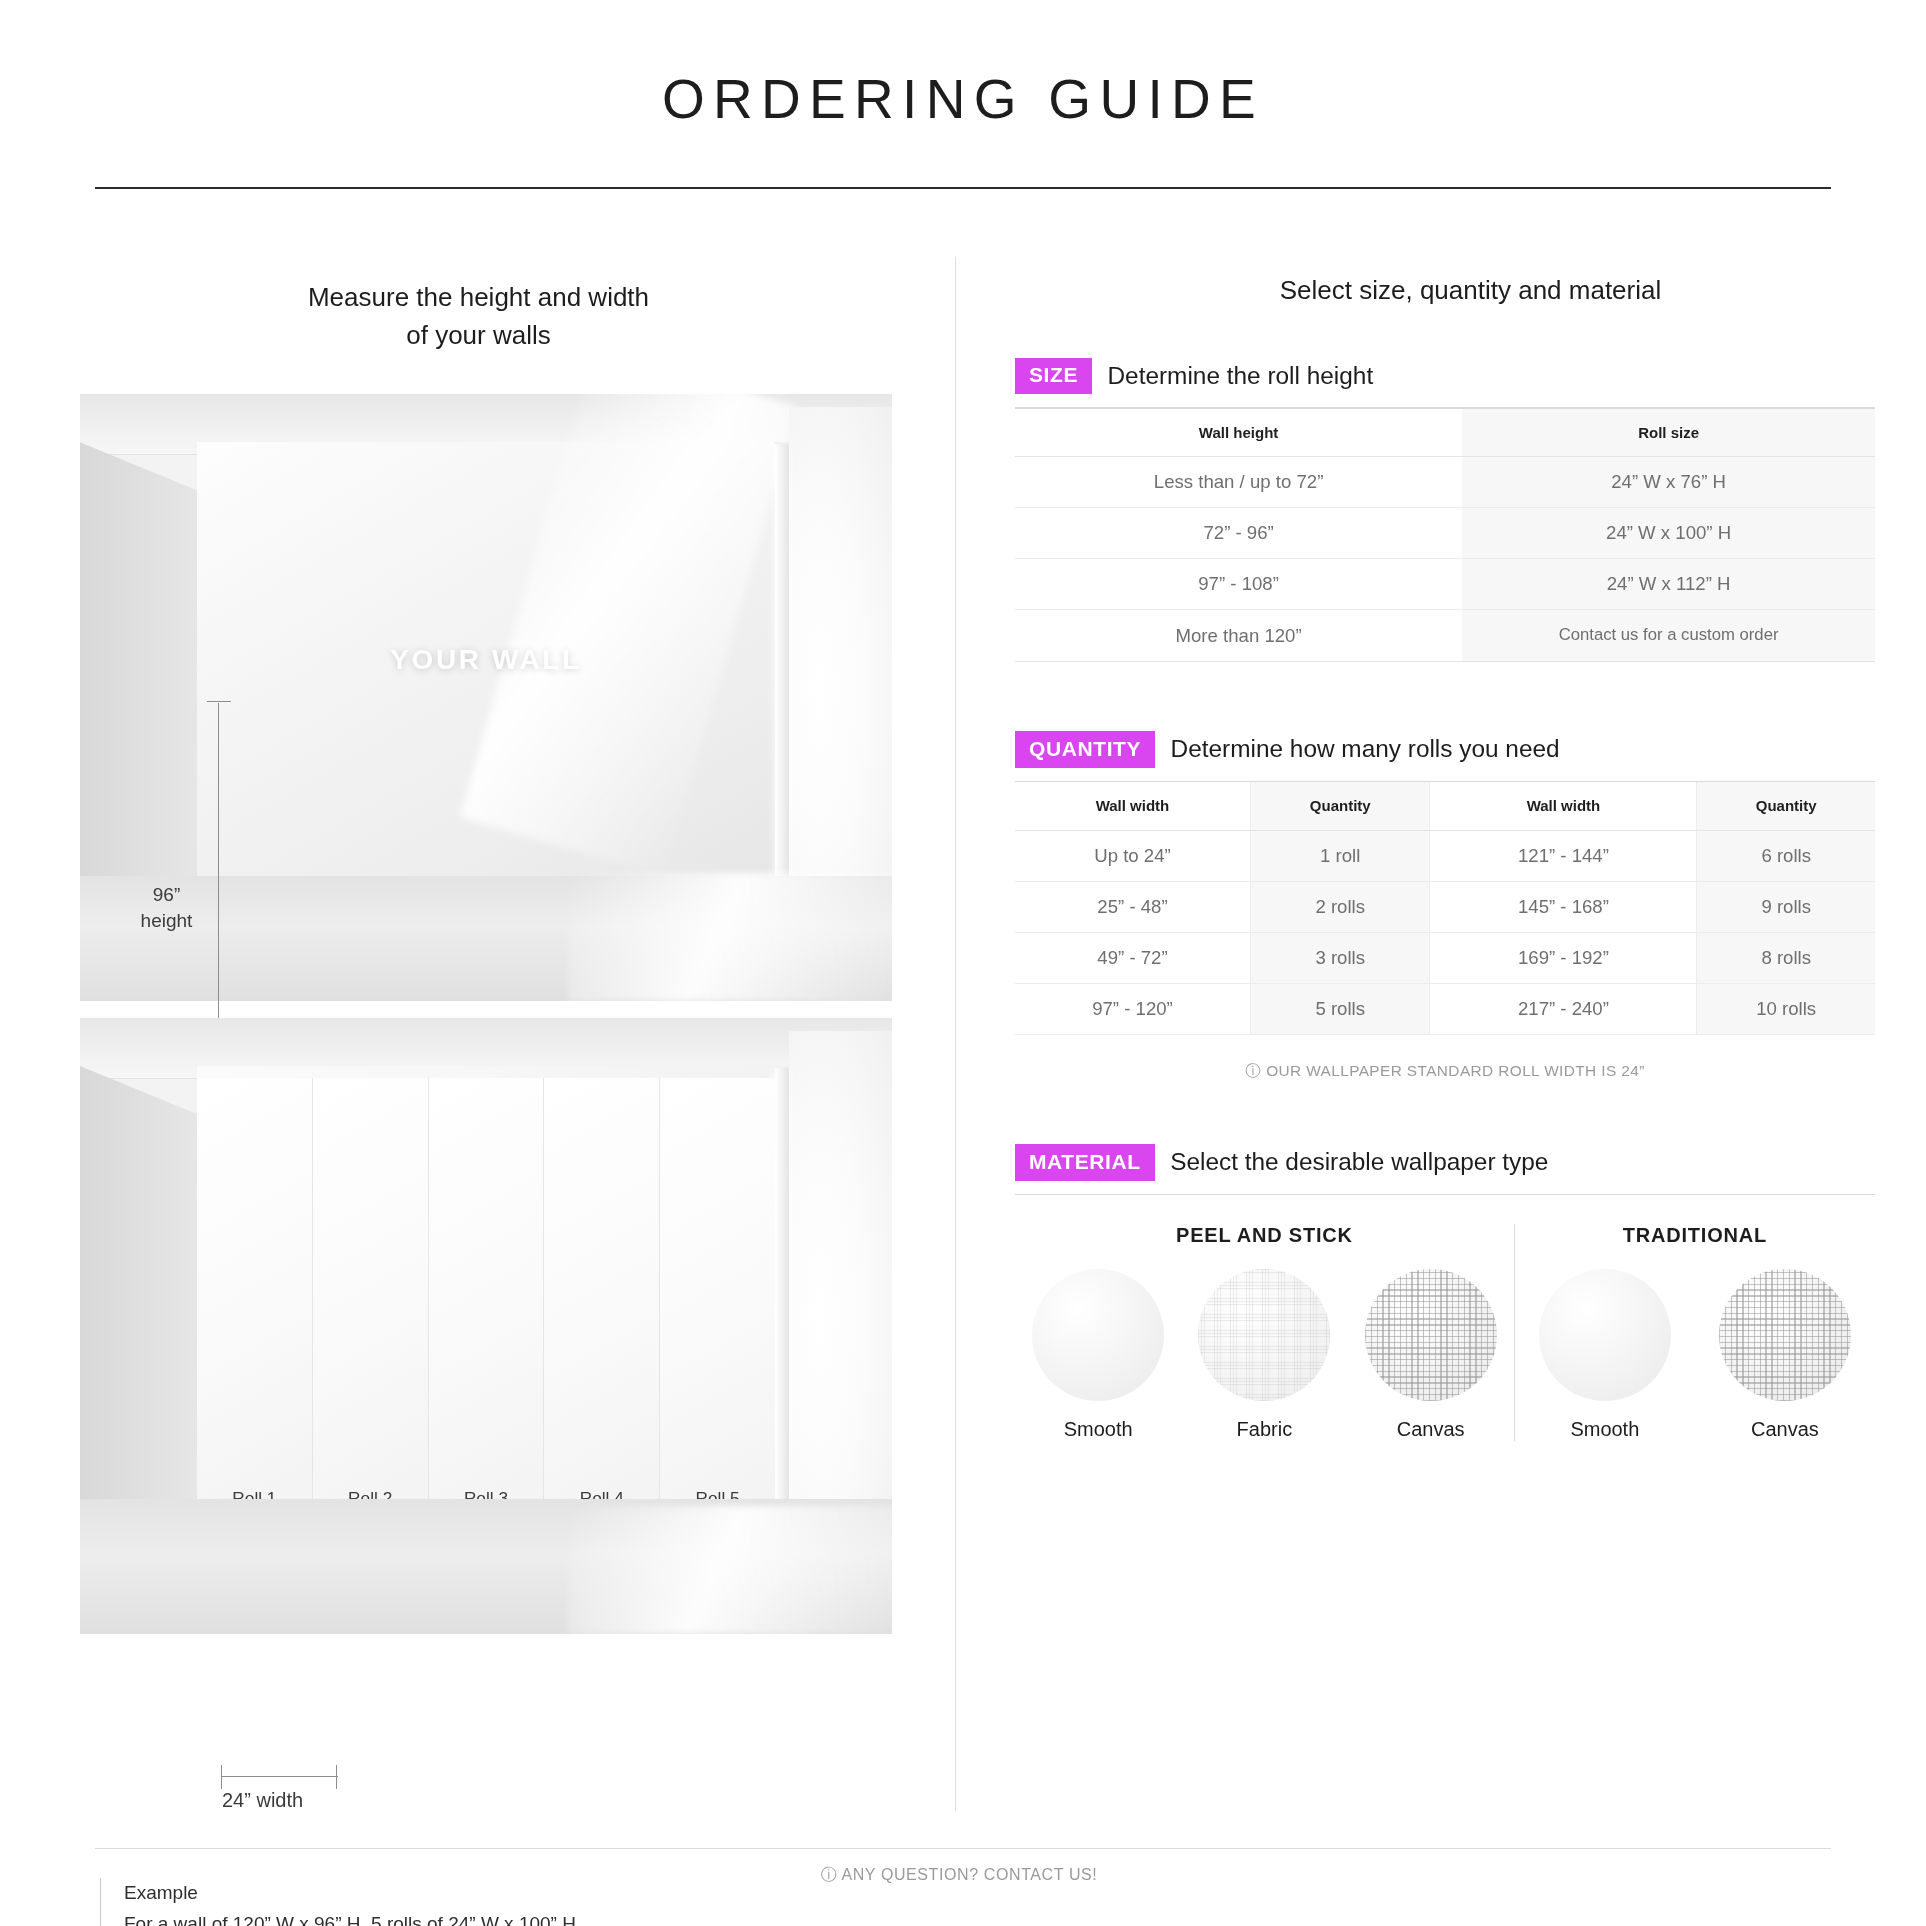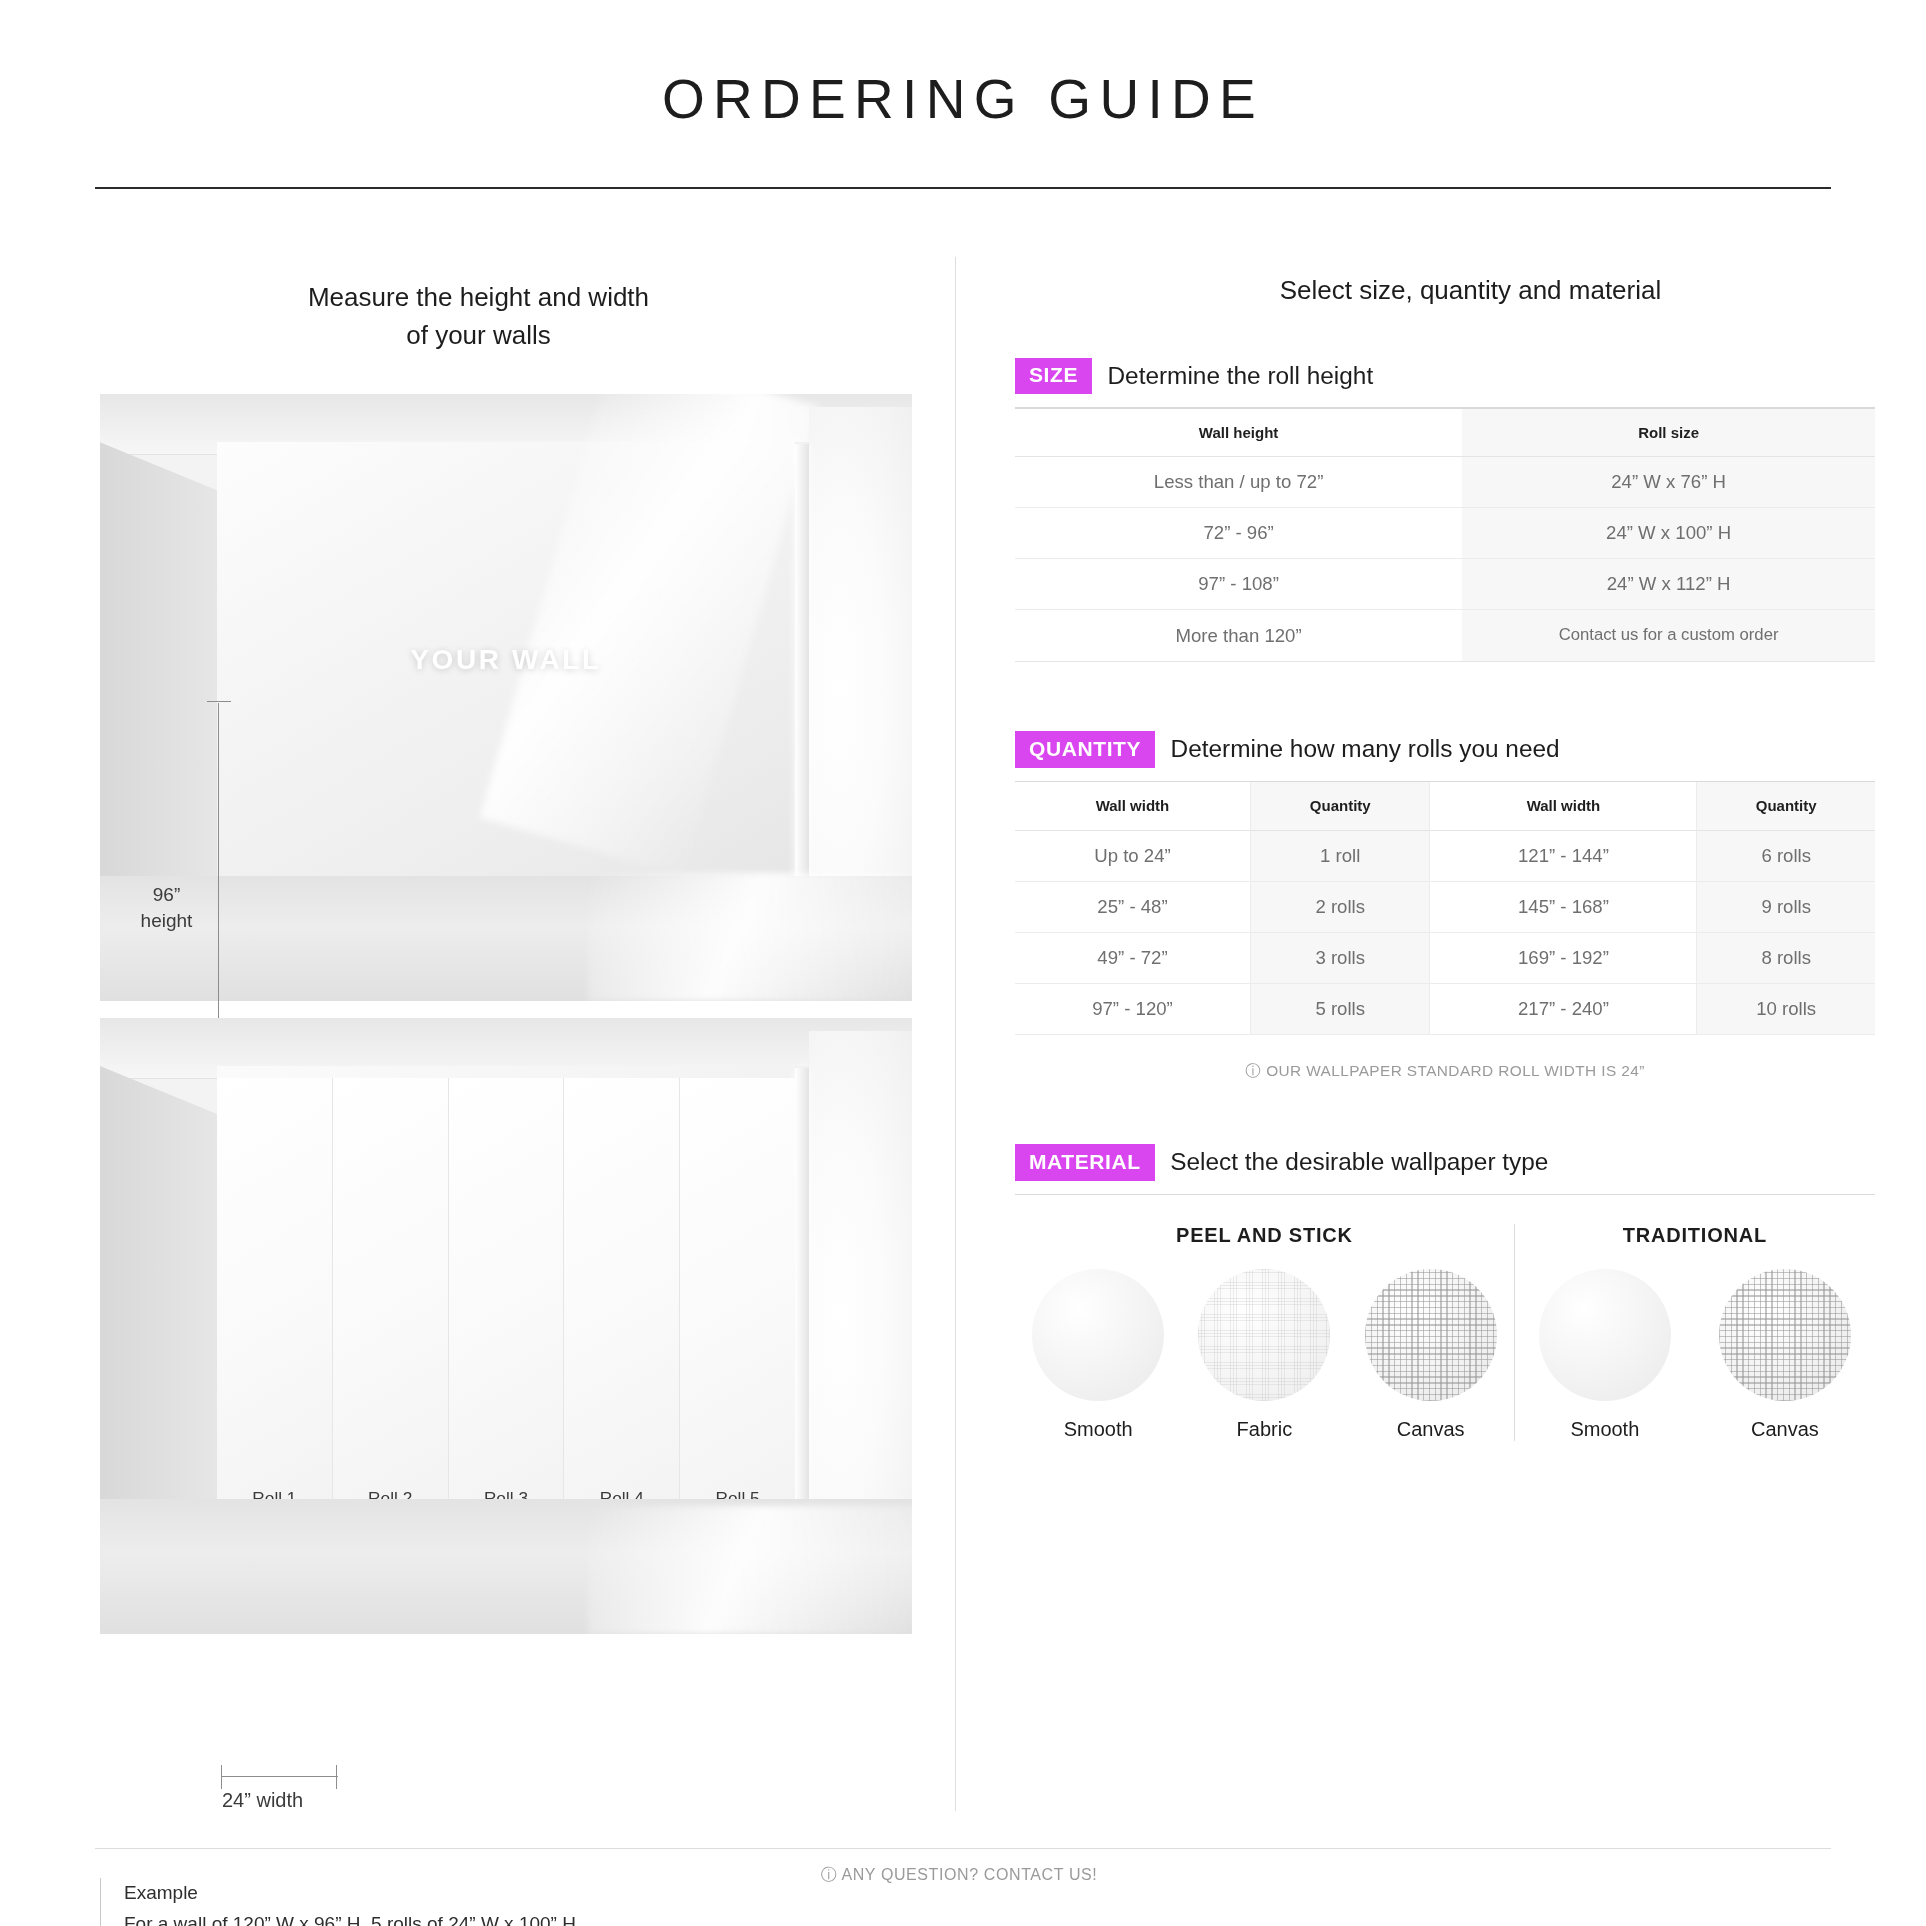--- a/index.html
+++ b/index.html
@@ -40,21 +40,21 @@
     text-align: center;
     font-size: 26px;
     font-weight: 400;
     color: #1d1d1d;
     line-height: 1.45;
     margin-top: 90px;
   }
   .col-heading.right { margin-top: 83px; }
 
   
-  .room-wrap { position: relative; margin: 40px 0 0 100px; }
+  .room-wrap { position: relative; margin: 40px 0 0 80px; }
   .room {
     position: relative;
     width: 812px; height: 607px;
     overflow: hidden;
     background: #f3f3f3;
   }
   .room2 { height: 616px; }
 
   
   .ceil {

